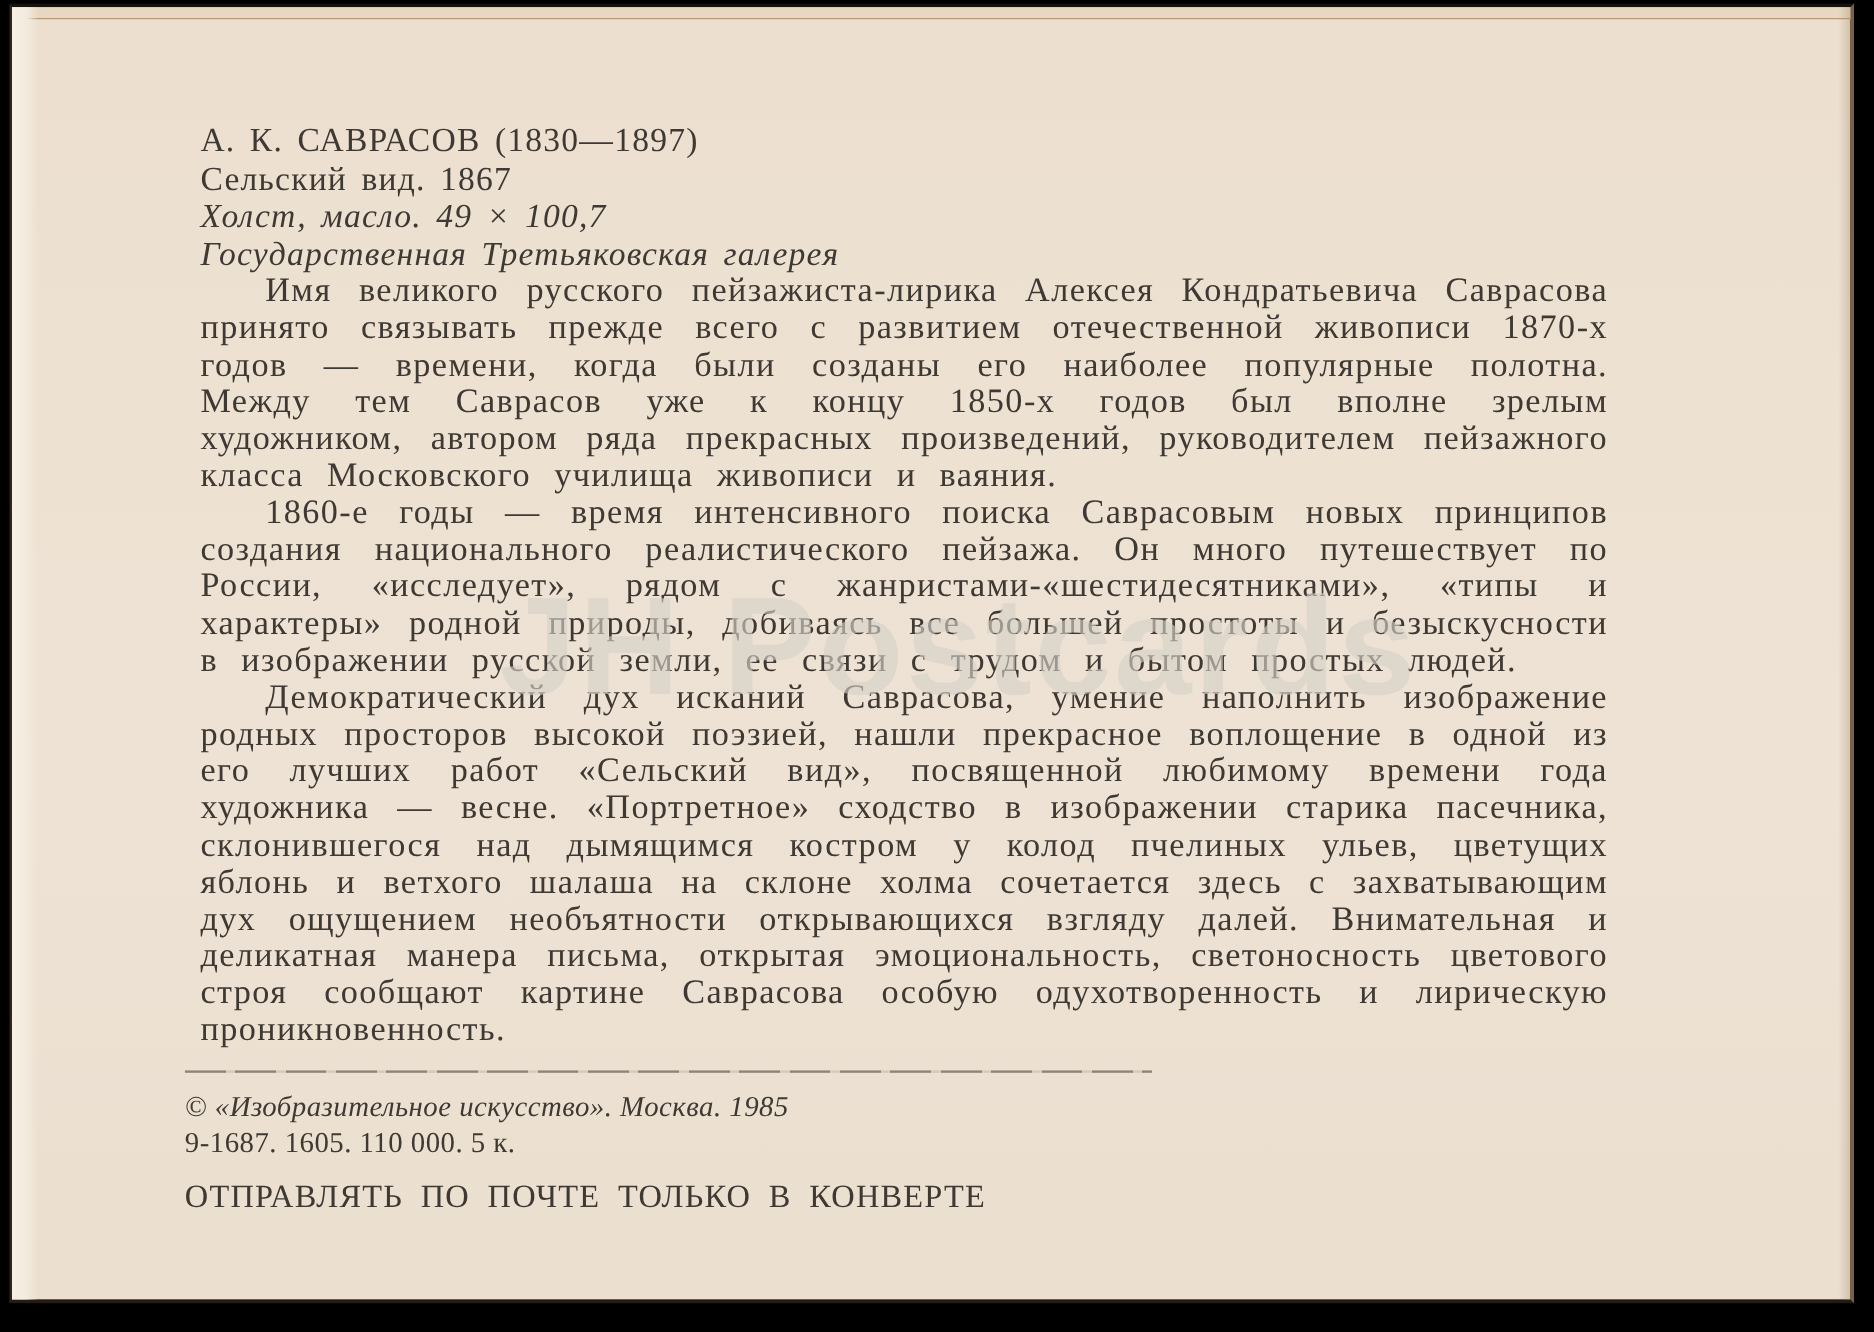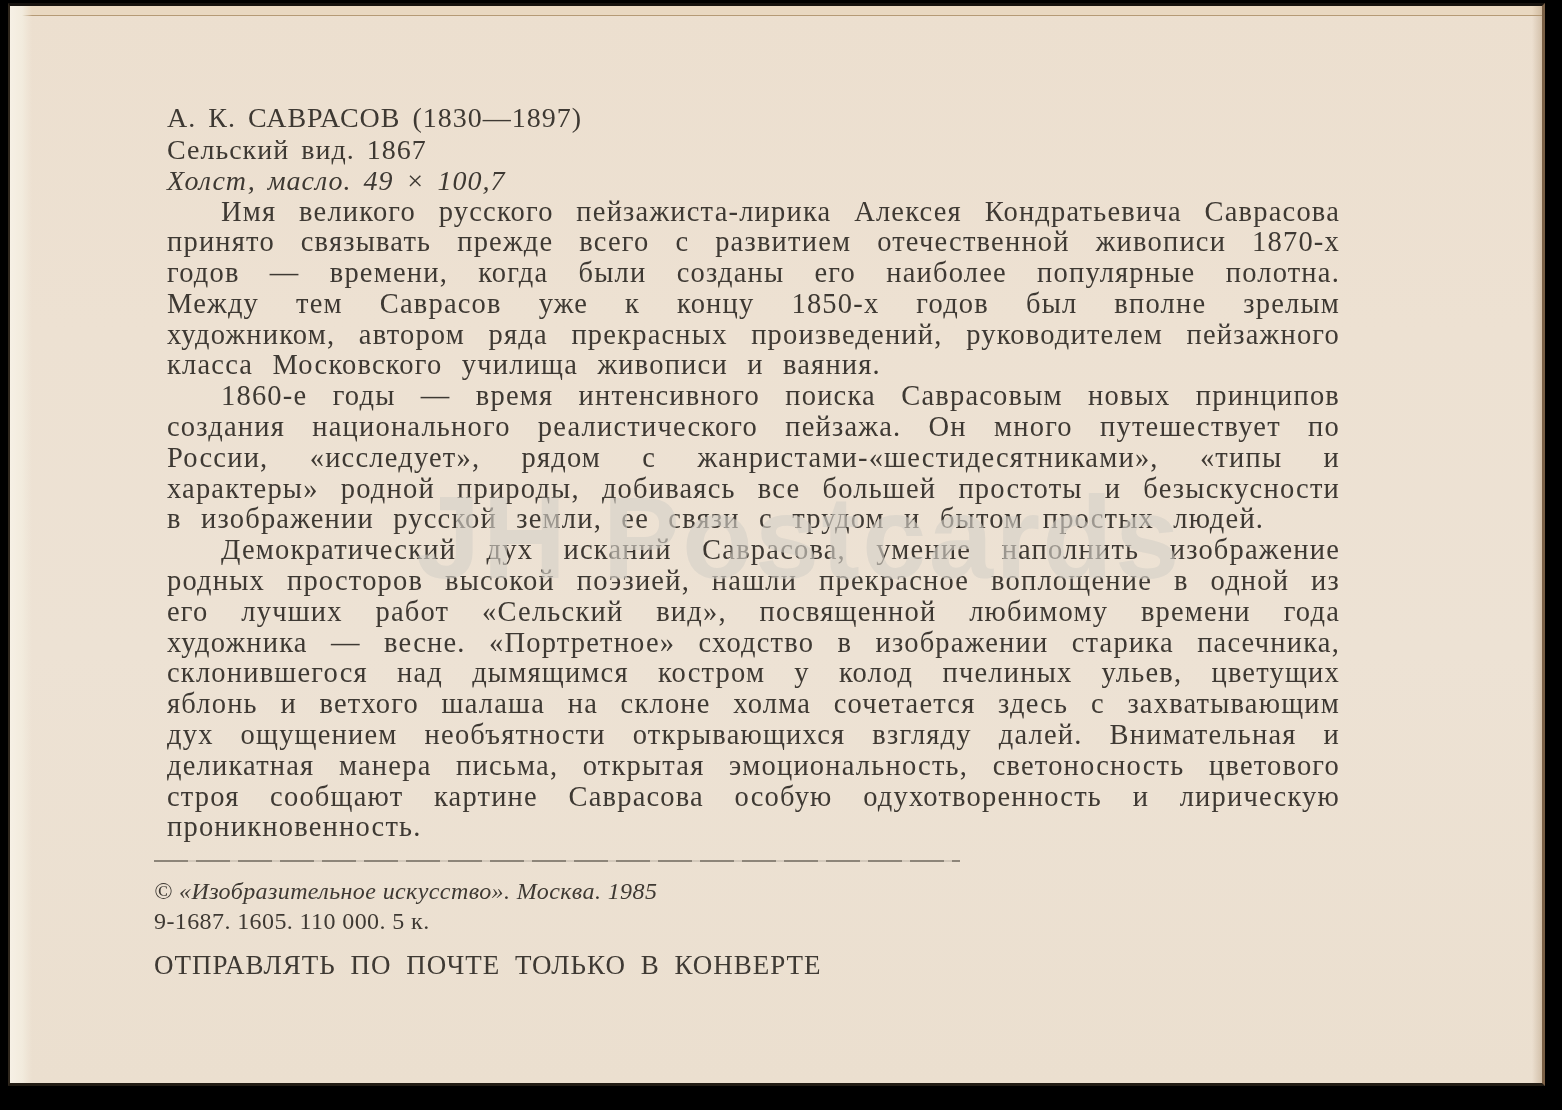--- a/index.html
+++ b/index.html
@@ -142,20 +142,21 @@
 
   <div class="card">
     <div class="card-top-edge"></div>
     <div class="card-left-edge"></div>
     <div class="card-right-shade"></div>
 
     <div class="text-block">
       <div class="hdr">А. К. САВРАСОВ (1830—1897)</div>
       <div class="hdr">Сельский вид. 1867</div>
       <div class="hdr italic">Холст, масло. 49 × 100,7</div>
+      <div class="hdr italic">Государственная Третьяковская галерея</div>
 
       <p class="para first">Имя великого русского пейзажиста-лирика Алексея Кондратьевича Саврасова принято связывать прежде всего с развитием отечественной живописи 1870-х годов — времени, когда были созданы его наиболее популярные полотна. Между тем Саврасов уже к концу 1850-х годов был вполне зрелым художником, автором ряда прекрасных произведений, руководителем пейзажного класса Московского училища живописи и ваяния.</p>
       <p class="para">1860-е годы — время интенсивного поиска Саврасовым новых принципов создания национального реалистического пейзажа. Он много путешествует по России, «исследует», рядом с жанристами-«шестидесятниками», «типы и характеры» родной природы, добиваясь все большей простоты и безыскусности в изображении русской земли, ее связи с трудом и бытом простых людей.</p>
       <p class="para">Демократический дух исканий Саврасова, умение наполнить изображение родных просторов высокой поэзией, нашли прекрасное воплощение в одной из его лучших работ «Сельский вид», посвященной любимому времени года художника — весне. «Портретное» сходство в изображении старика пасечника, склонившегося над дымящимся костром у колод пчелиных ульев, цветущих яблонь и ветхого шалаша на склоне холма сочетается здесь с захватывающим дух ощущением необъятности открывающихся взгляду далей. Внимательная и деликатная манера письма, открытая эмоциональность, светоносность цветового строя сообщают картине Саврасова особую одухотворенность и лирическую проникновенность.</p>
 
       <div class="rule"></div>
 
       <div class="imprint cr">© «Изобразительное искусство». Москва. 1985</div>
       <div class="imprint">9-1687. 1605. 110 000. 5 к.</div>
       <div class="mailing">ОТПРАВЛЯТЬ ПО ПОЧТЕ ТОЛЬКО В КОНВЕРТЕ</div>

